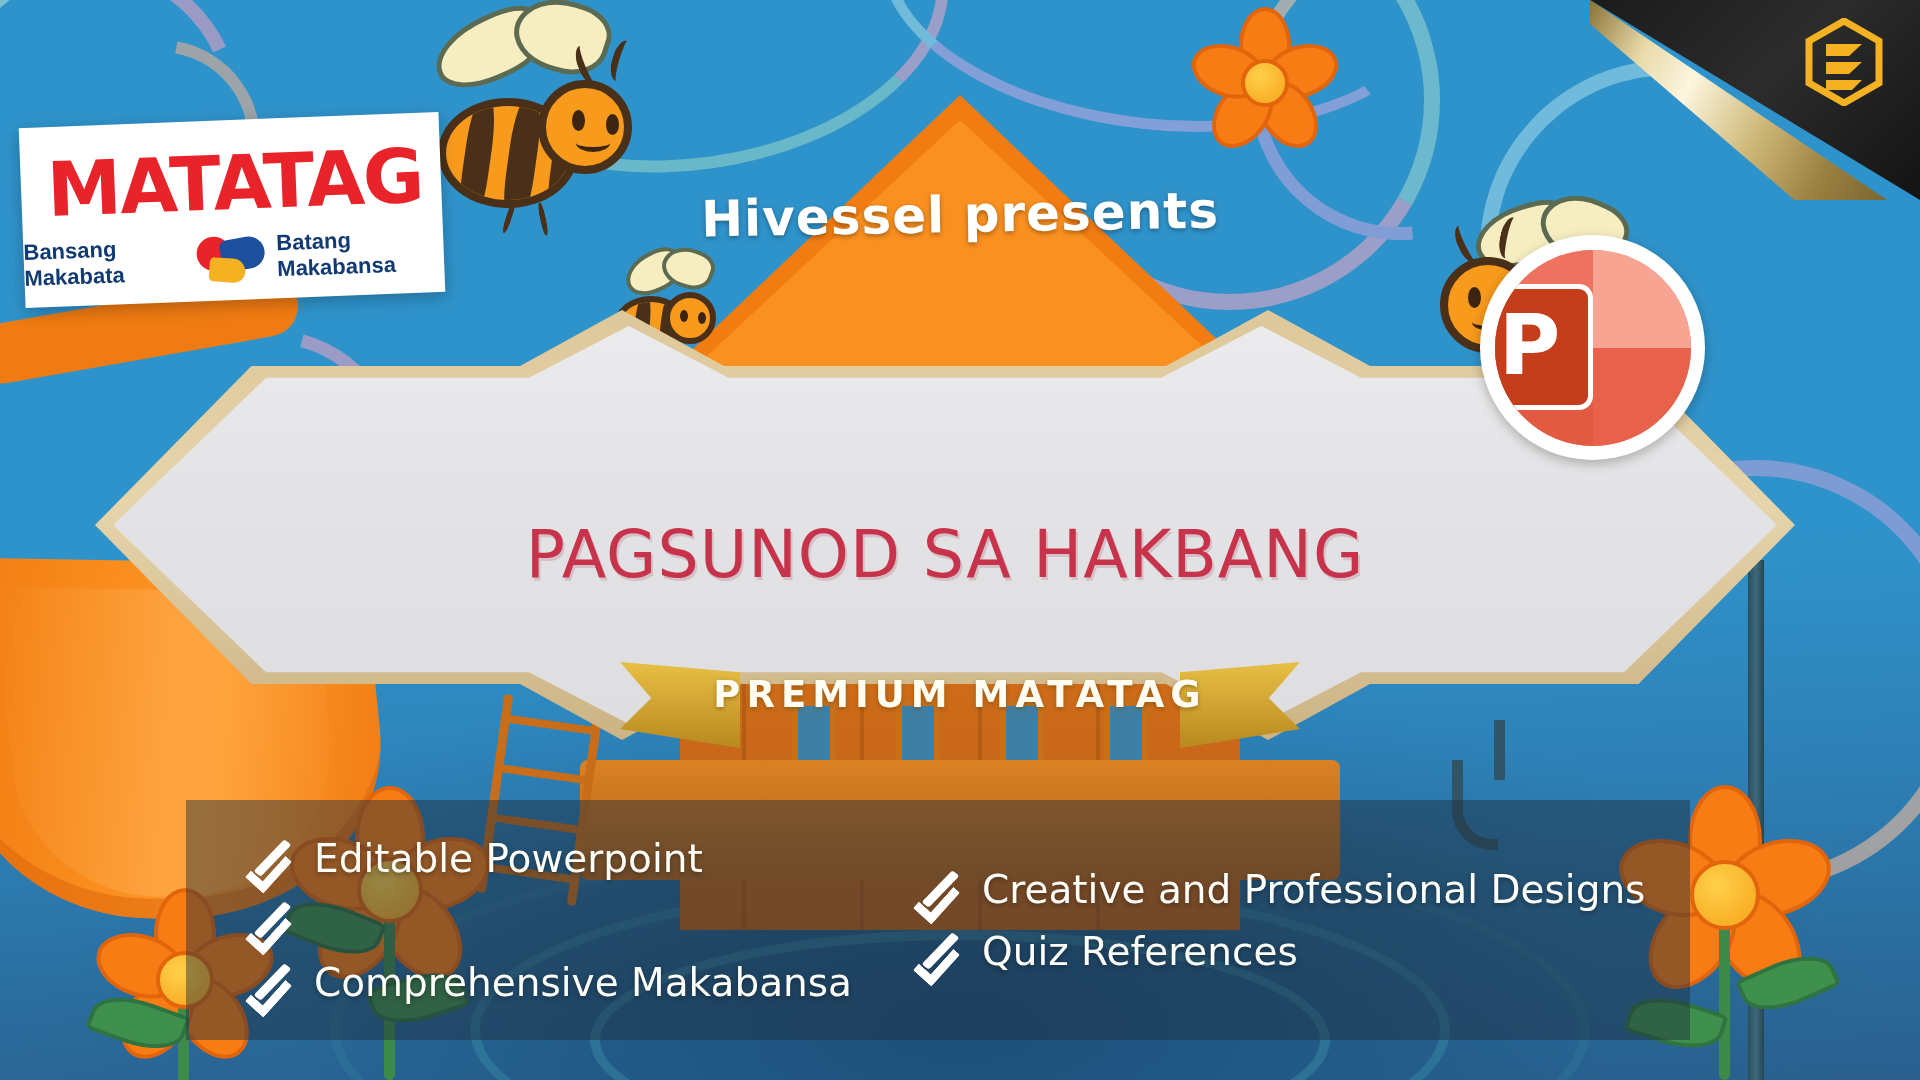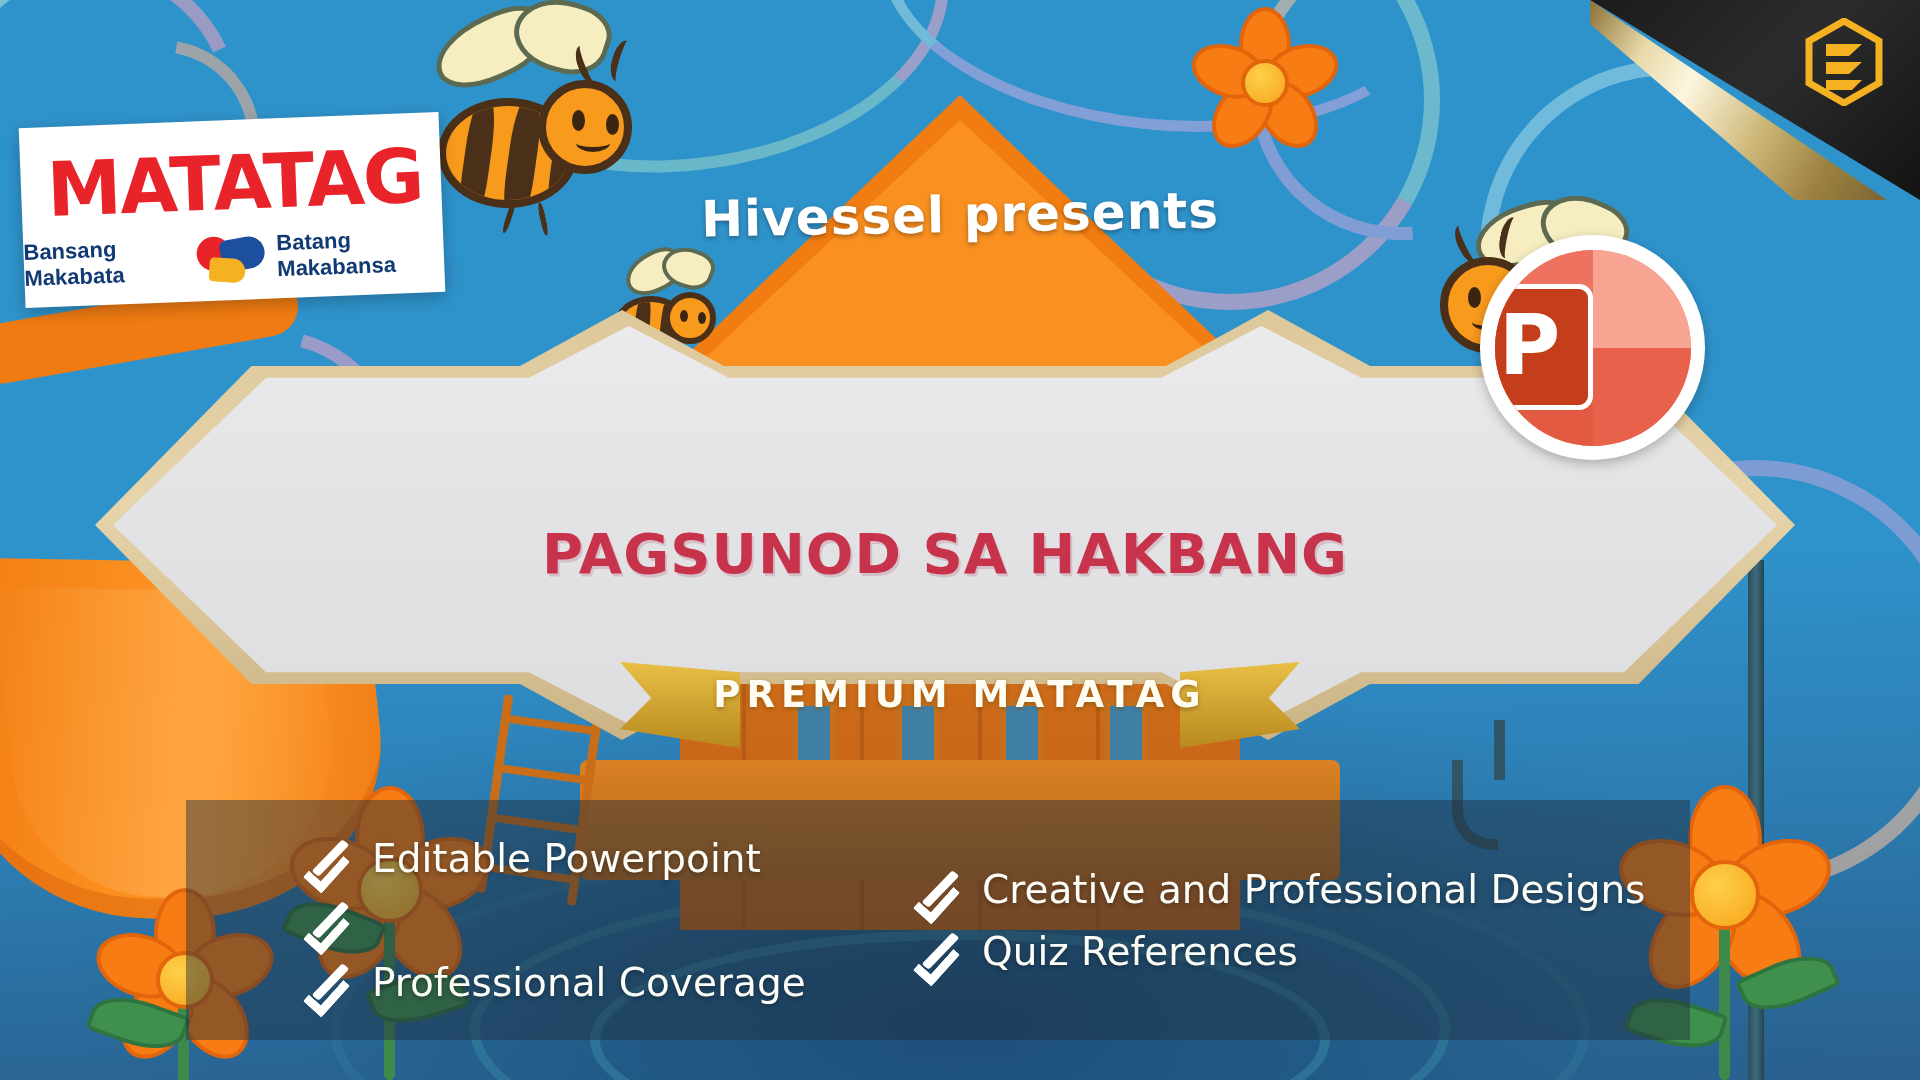--- a/index.html
+++ b/index.html
@@ -238,21 +238,21 @@
       37% 87%, 31% 100%, 25% 87%, 9.2% 87%
     );
   }
   .banner-content {
     position:absolute; inset:0; display:flex; flex-direction:column;
     align-items:center; justify-content:center; gap:34px;
     padding-top:58px;
   }
   .deck-title {
     font-family:"DejaVu Sans", sans-serif;
-    font-weight:700; font-size:56px; letter-spacing:1px;
+    font-weight:400; font-size:65px; letter-spacing:1px;
     color:#c8334c; text-align:center; line-height:1;
     text-shadow:2px 3px 0 rgba(150,40,60,.18);
     white-space:nowrap;
   }
   .deck-sub {
     font-family:"DejaVu Sans", sans-serif;
     font-weight:700; font-size:40px; letter-spacing:1.5px;
     color:#111; text-align:center; white-space:nowrap;
   }
 
@@ -279,21 +279,21 @@
     white-space:nowrap;
   }
 
   
   .features {
     position:absolute; left:186px; top:800px; width:1504px; height:240px;
     background:rgba(30,46,62,.46);
     display:flex; align-items:center; z-index:28;
   }
   .feat-col { display:flex; flex-direction:column; gap:10px; }
-  .feat-col.left  { width:700px; padding-left:120px; }
+  .feat-col.left  { width:700px; padding-left:62px; }
   .feat-col.right { width:700px; padding-left:30px; }
   .feat-row { display:flex; align-items:center; gap:14px; }
   .check {
     width:52px; height:52px; flex:none; position:relative;
   }
   .check::before {
     content:""; position:absolute; left:8px; top:16px;
     width:16px; height:34px; border-right:9px solid #fff;
     border-bottom:9px solid #fff; transform:rotate(42deg);
     border-radius:2px;
@@ -537,21 +537,21 @@
     <div class="feat-col left">
       <div class="feat-row">
         <span class="check"></span>
         <span class="feat-text">Editable Powerpoint</span>
       </div>
       <div class="feat-row">
         <span class="check"></span>
       </div>
       <div class="feat-row">
         <span class="check"></span>
-        <span class="feat-text">Professional Coverage</span>
+        <span class="feat-text">Comprehensive Makabansa</span>
       </div>
     </div>
     <div class="feat-col right">
       <div class="feat-row">
         <span class="check"></span>
         <span class="feat-text">Creative and Professional Designs</span>
       </div>
       <div class="feat-row">
         <span class="check"></span>
         <span class="feat-text">Quiz References</span>

